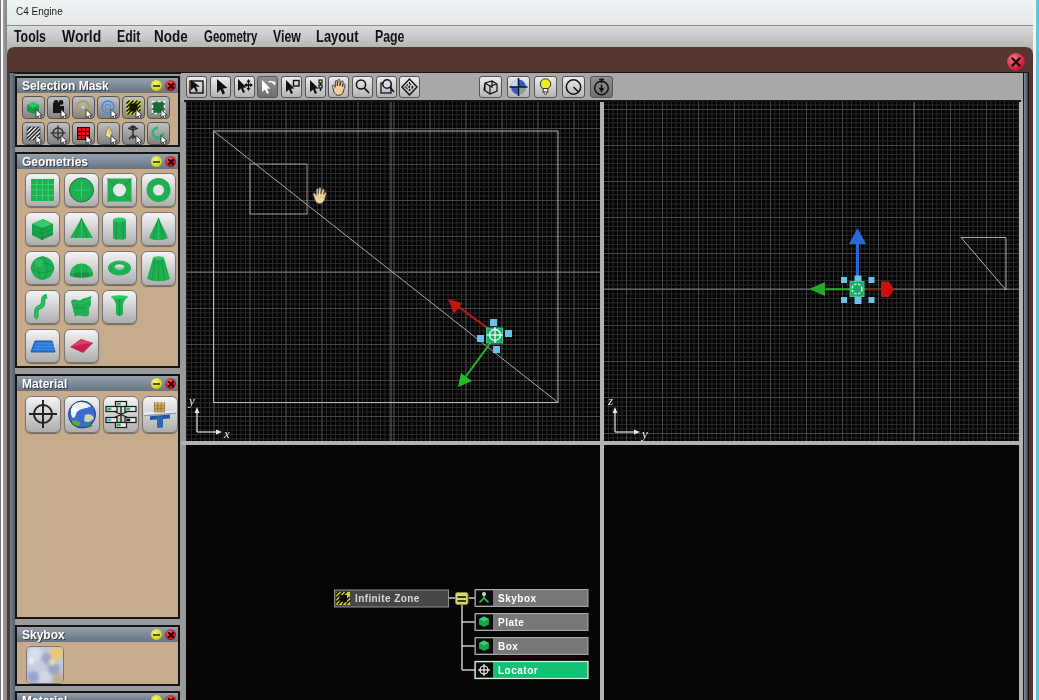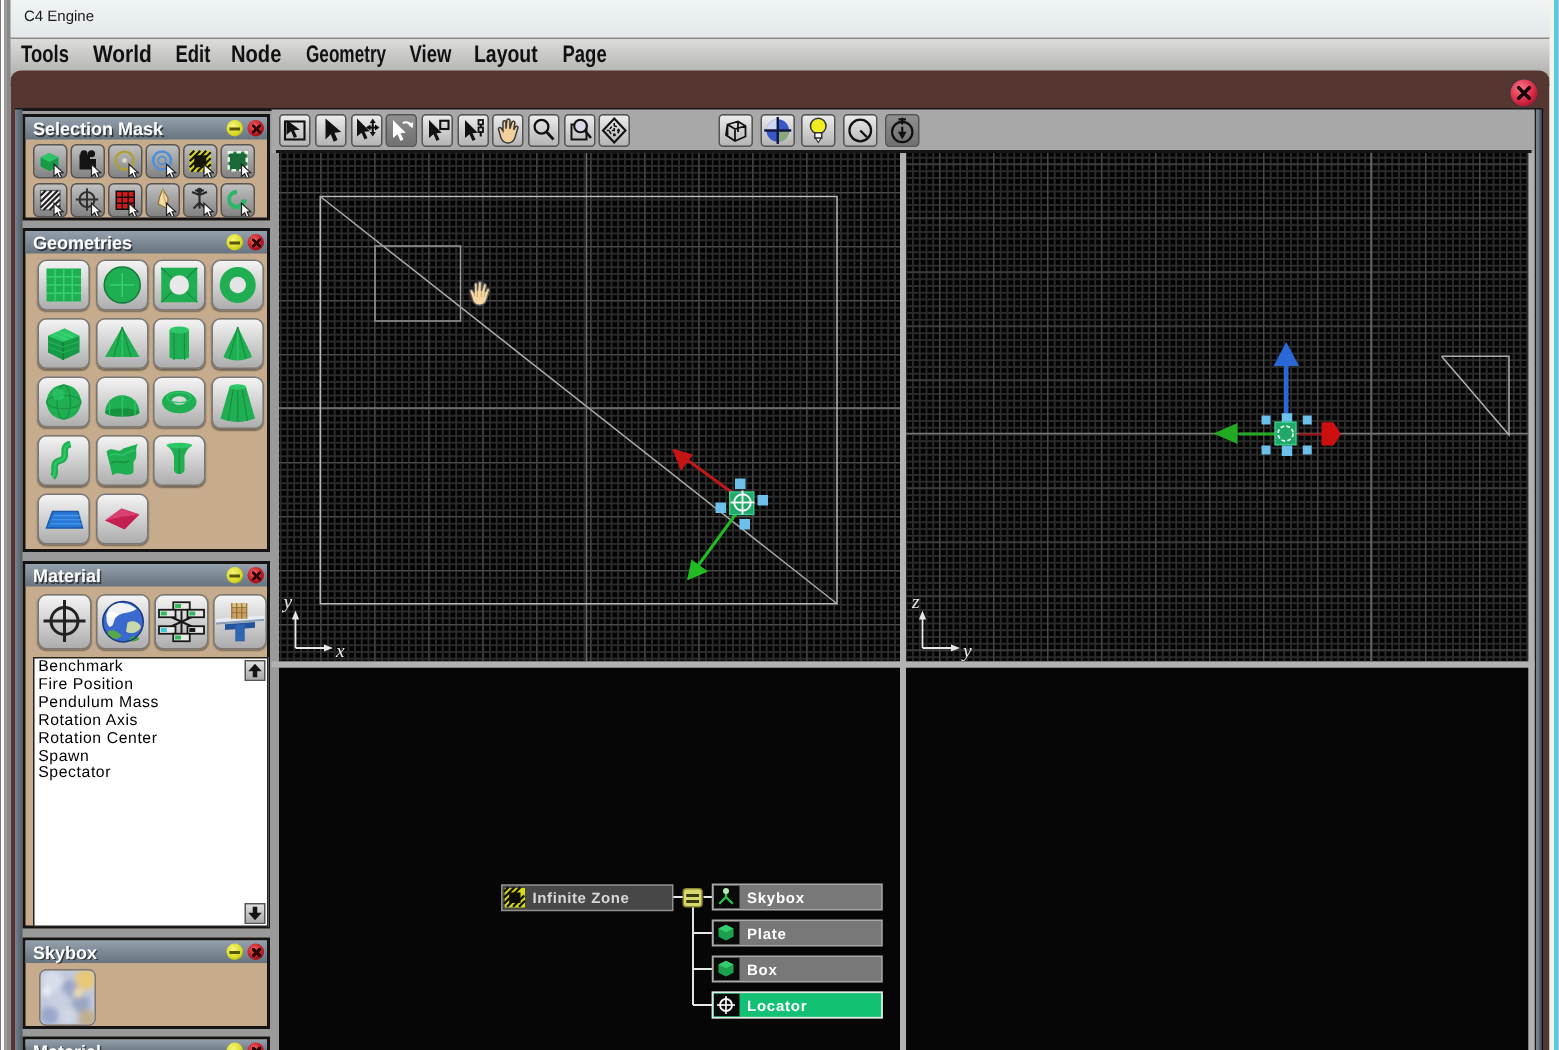--- a/index.html
+++ b/index.html
@@ -633,35 +633,20 @@
         <path d="M1 18 L33 15.5 L33 17 L1 19.5 Z" fill="#8aa0b4"></path>
         <path d="M7 19.2 L27 17.6 L27 21.5 L7 23 Z" fill="#24549c"></path>
         <rect x="14" y="19.5" width="6" height="11" fill="#24549c"></rect>
         <path d="M14 19.5 l6 -0.5 l0 11 l-6 0.5 Z" fill="#2e66b4"></path>
         <rect x="11.5" y="5" width="10" height="10.5" fill="#c8a060"></rect>
         <rect x="11.5" y="5" width="10" height="3" fill="#dcbc80"></rect>
         <path d="M11.5 5 v10.5 M14.8 5 v10.5 M18.2 5 v10.5 M21.5 5 v10.5" stroke="#8a6830" stroke-width="0.7"></path>
         <path d="M11.5 8 h10 M11.5 11.5 h10" stroke="#8a6830" stroke-width="0.5"></path>
       </svg>
     </div>
-  <div style="position:absolute;left:5px;top:62px;width:157px;height:180px;background:#fff;border:1px solid #222;box-sizing:border-box;font-size:10.5px;color:#000;letter-spacing:0.4px;">
-    <div style="padding:0 0 0 2.5px;line-height:11.9px;">
-      Benchmark<br>Fire Position<br>Pendulum Mass<br>Rotation Axis<br>Rotation Center<br>Spawn<br>Spectator
-    </div>
-    <div style="position:absolute;right:1px;top:1px;width:14px;height:14px;background:linear-gradient(#e0e0e0,#aaa);border:1px solid #555;box-sizing:border-box;">
-        <svg width="12" height="12">
-          <path d="M6 1.5 L10.5 6.5 L7.5 6.5 L7.5 10.5 L4.5 10.5 L4.5 6.5 L1.5 6.5 Z" fill="#141414"></path>
-        </svg>
-      </div>
-    <div style="position:absolute;right:1px;bottom:1px;width:14px;height:14px;background:linear-gradient(#e0e0e0,#aaa);border:1px solid #555;box-sizing:border-box;">
-        <svg width="12" height="12">
-          <path d="M6 10.5 L1.5 5.5 L4.5 5.5 L4.5 1.5 L7.5 1.5 L7.5 5.5 L10.5 5.5 Z" fill="#141414"></path>
-        </svg>
-      </div>
-  </div>
 </div>
 
 <div class="panel" id="pSky" style="left:15px;top:625px;width:165px;height:61px;">
   <div class="phead">
       <div class="t">Skybox</div>
     <div class="pbtn y" style="right:16px;"></div>
       <div class="pbtn r" style="right:2px;"></div>
     </div>
   <div style="position:absolute;left:9px;top:19px;width:36px;height:36px;border-radius:5px;border:1px solid #777;overflow:hidden;">
     <svg width="36" height="36" viewBox="0 0 36 36">

